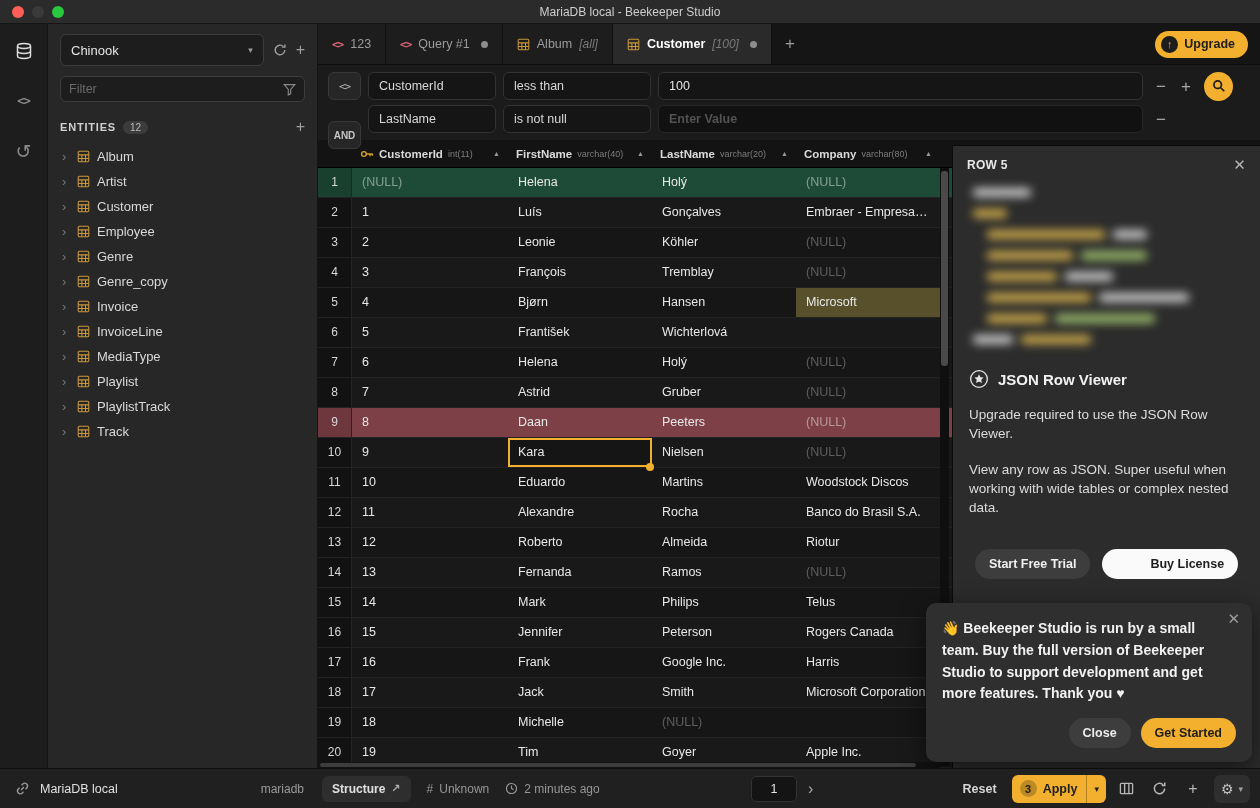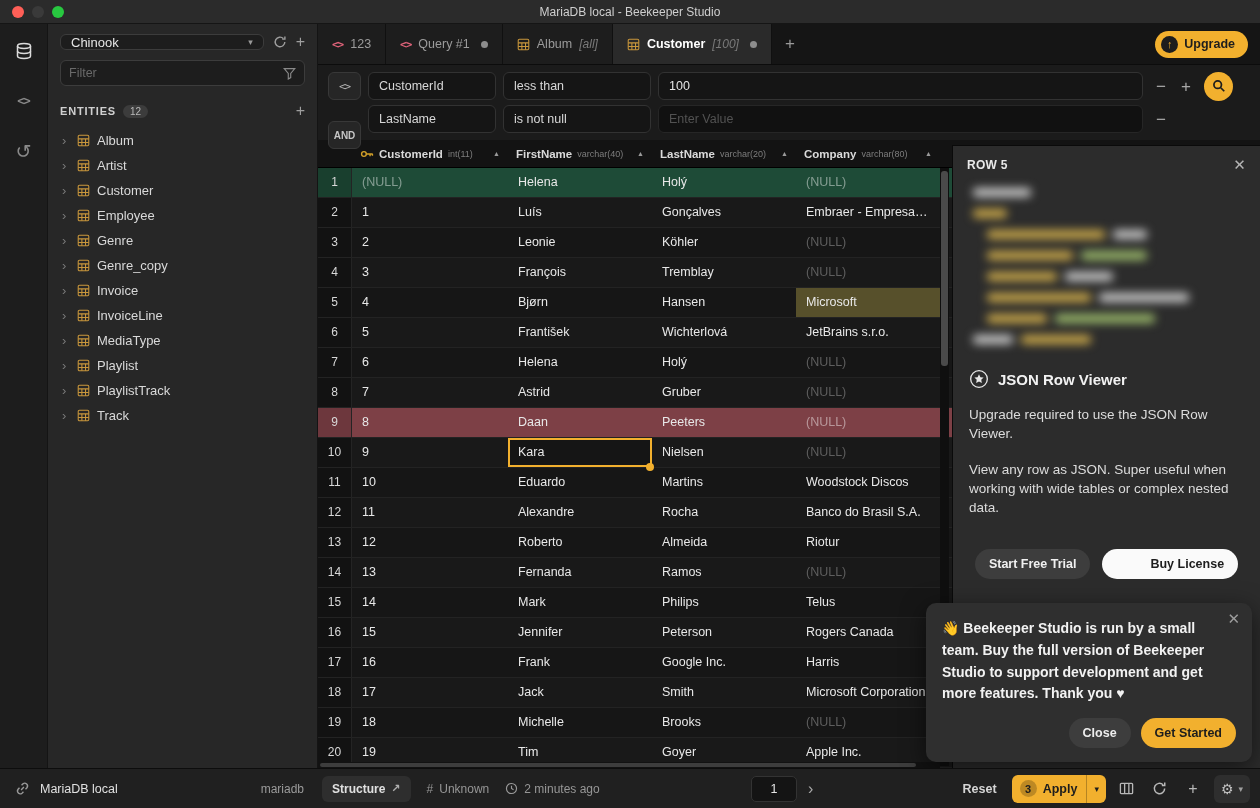--- a/index.html
+++ b/index.html
@@ -23,21 +23,21 @@
     padding-top:14px; gap:24px; }
   .rail-btn { width:30px; height:26px; display:flex; align-items:center; justify-content:center; color:#8a8a8a; }
   .rail-btn.active { color:#e8e8e8; }
   .code-glyph { font-family:"DejaVu Sans Mono",monospace; font-weight:bold; font-size:12px; letter-spacing:-1px; }
   .hist-glyph { font-size:19px; line-height:1; }
 
   
   .sidebar { position:absolute; left:48px; top:24px; bottom:40px; width:270px; background:#272727;
     border-right:1px solid #141414; padding:10px 12px 0; display:flex; flex-direction:column; }
   .conn-row { display:flex; align-items:center; gap:9px; }
-  .conn-select { flex:1; height:16px; background:#1d1d1d; border:1px solid #3c3c3c; border-radius:6px;
+  .conn-select { flex:1; height:32px; background:#1d1d1d; border:1px solid #3c3c3c; border-radius:6px;
     display:flex; align-items:center; justify-content:space-between; padding:0 10px; color:#e6e6e6; }
   .chev-down { color:#9a9a9a; font-size:9px; }
   .mini-btn { color:#9e9e9e; display:flex; align-items:center; font-size:16px; line-height:1; }
   .filter-box { margin-top:10px; height:26px; background:#1d1d1d; border:1px solid #3c3c3c; border-radius:6px;
     display:flex; align-items:center; padding:0 8px; }
   .filter-box input { flex:1; background:transparent; border:0; outline:0; color:#ddd; font-size:12.5px; font-family:inherit; }
   .filter-box input::placeholder { color:#6a6a6a; }
   .entities-header { display:flex; align-items:center; gap:7px; margin-top:16px; }
   .ent-title { font-size:11px; font-weight:bold; letter-spacing:.8px; color:#d0d0d0; }
   .ent-count { background:#3c3c3c; border-radius:9px; padding:1px 7px; font-size:10px; color:#b9b9b9; }
@@ -69,21 +69,21 @@
   .fcode,.fand { width:33px; height:28px; display:flex; align-items:center; justify-content:center;
     border-radius:6px; background:#262626; border:1px solid #383838; flex:none; }
   .fcode { color:#b5b5b5; font-family:"DejaVu Sans Mono",monospace; font-size:11px; letter-spacing:-1px; }
   .fand { color:#c5c5c5; font-size:10px; font-weight:bold;margin-top:32px; }
   .fselect { height:28px; background:#151515; border:1px solid #323232; border-radius:6px; display:flex;
     align-items:center; padding:0 10px; font-size:12.5px; color:#d8d8d8; flex:none; }
   .ffield { width:128px; } .fop { width:148px; }
   .fvalue { flex:1; height:28px; background:#151515; border:1px solid #323232; border-radius:6px;
     color:#e4e4e4; padding:0 10px; font-size:12.5px; font-family:inherit; outline:none; }
   .fvalue::placeholder { color:#525252; }
-  .fvalue.dimmed { background:#111; border-color:#262626; }
+  .fvalue.dimmed { background:#111; border-color:#262626;font-weight:bold; }
   .fctrl { width:100px; flex:none; display:flex; align-items:center; gap:11px; padding-left:4px; }
   .fglyph { color:#a8a8a8; font-size:17px; width:14px; text-align:center; line-height:1; }
   .fsearch { width:29px; height:29px; border-radius:50%; background:#f2b02e; display:flex;
     align-items:center; justify-content:center; }
 
   
   .thead,.trow { display:grid; grid-template-columns:34px 156px 144px 144px 144px; }
   .thead { height:28px; background:#131313; border-bottom:1px solid #000; }
   .hcell { display:flex; align-items:center; gap:5px; padding:0 8px; font-size:11.5px; font-weight:bold;
     color:#dadada; white-space:nowrap; overflow:hidden; }
@@ -505,21 +505,20 @@
           <div class="tcell">4</div>
           <div class="tcell">Bjørn</div>
           <div class="tcell">Hansen</div>
           <div class="tcell modified">Microsoft</div>
         </div>
         <div class="trow">
           <div class="tcell gutter">6</div>
           <div class="tcell">5</div>
           <div class="tcell">František</div>
           <div class="tcell">Wichterlová</div>
-          <div class="tcell">JetBrains s.r.o.</div>
         </div>
         <div class="trow">
           <div class="tcell gutter">7</div>
           <div class="tcell">6</div>
           <div class="tcell">Helena</div>
           <div class="tcell">Holý</div>
           <div class="tcell isnull">(NULL)</div>
         </div>
         <div class="trow">
           <div class="tcell gutter">8</div>
@@ -595,21 +594,20 @@
           <div class="tcell gutter">18</div>
           <div class="tcell">17</div>
           <div class="tcell">Jack</div>
           <div class="tcell">Smith</div>
           <div class="tcell">Microsoft Corporation</div>
         </div>
         <div class="trow">
           <div class="tcell gutter">19</div>
           <div class="tcell">18</div>
           <div class="tcell">Michelle</div>
-          <div class="tcell">Brooks</div>
           <div class="tcell isnull">(NULL)</div>
         </div>
         <div class="trow">
           <div class="tcell gutter">20</div>
           <div class="tcell">19</div>
           <div class="tcell">Tim</div>
           <div class="tcell">Goyer</div>
           <div class="tcell">Apple Inc.</div>
         </div>
       </div>

